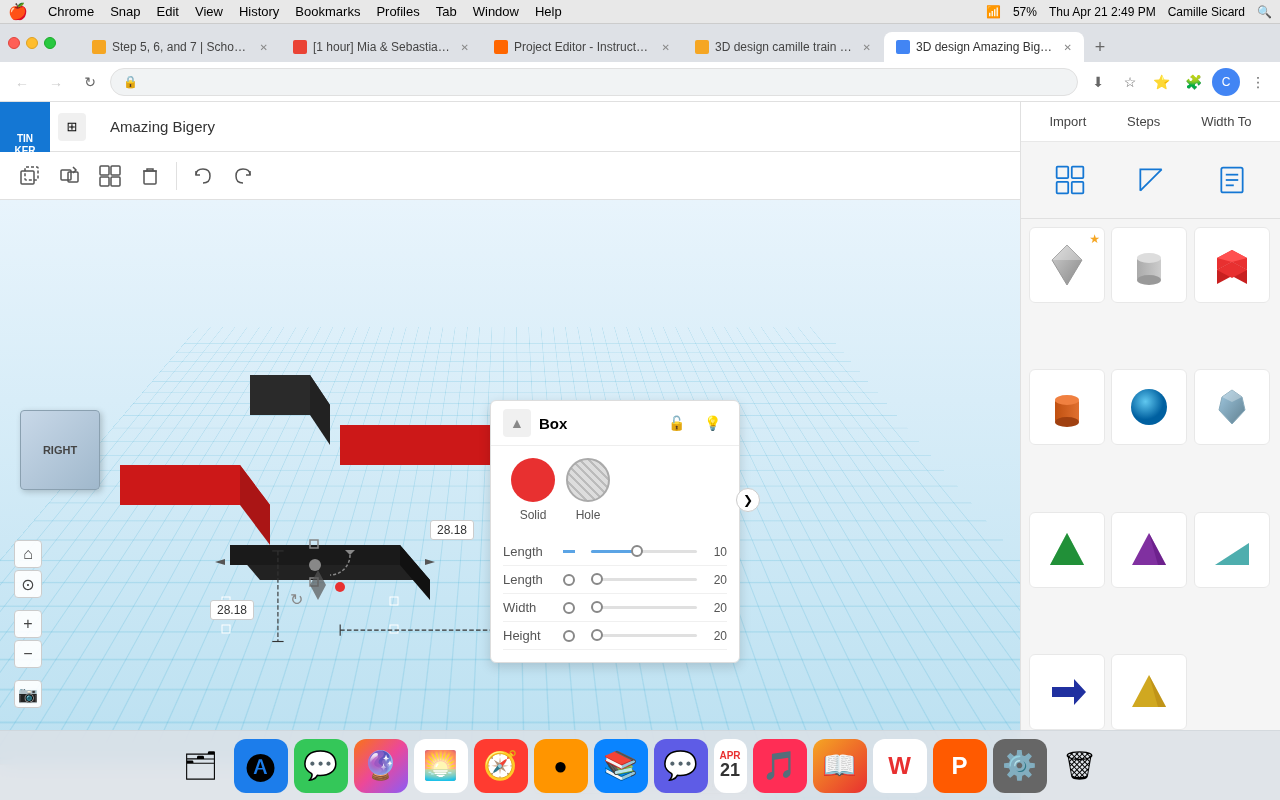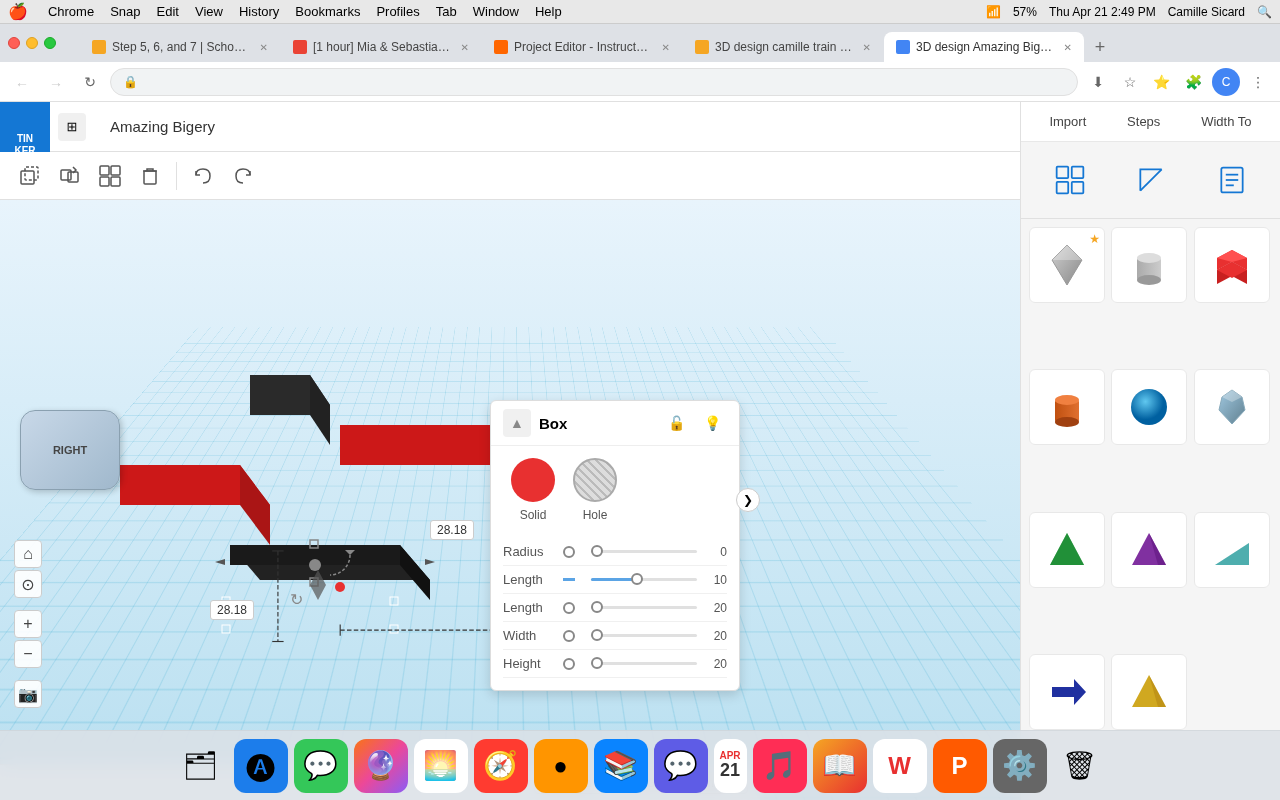--- a/index.html
+++ b/index.html
@@ -241,24 +241,24 @@
     
     .viewport-cube {
       position: absolute;
       left: 20px;
       top: 210px;
       width: 80px;
       height: 80px;
       z-index: 10;
     }
     .view-cube {
-      width: 100px;
+      width: 80px;
       height: 80px;
       background: linear-gradient(135deg, #c8d8e8, #a0b8cc);
-      border-radius: 15px;
+      border-radius: 4px;
       display: flex;
       align-items: center;
       justify-content: center;
       border: 1px solid #8aa0b0;
       font-size: 11px;
       font-weight: bold;
       color: #444;
       box-shadow: 2px 2px 6px rgba(0,0,0,0.2);
     }
 
@@ -323,21 +323,21 @@
       color: #888;
       font-size: 14px;
     }
     .props-collapse {
       background: #f0f0f0;
       border-radius: 4px;
     }
 
     .props-type-selector {
       display: flex;
-      gap: 18px;
+      gap: 11px;
       padding: 12px 20px;
     }
     .type-option {
       display: flex;
       flex-direction: column;
       align-items: center;
       gap: 6px;
       cursor: pointer;
     }
     .type-circle-solid {
@@ -989,31 +989,20 @@
         <span class="type-label">Solid</span>
       </div>
       <div class="type-option">
         <div class="type-circle-hole"></div>
         <span class="type-label">Hole</span>
       </div>
     </div>
 
     <div class="props-fields">
 
-      <div class="props-field">
-        <span class="props-field-label">Radius</span>
-        <div class="props-field-slider">
-          <div class="props-field-dot"></div>
-          <div class="slider-track">
-            <div class="slider-fill" style="width: 0%;"></div>
-            <div class="slider-handle" style="left: 0%;"></div>
-          </div>
-        </div>
-        <span class="props-field-value">0</span>
-      </div>
 
       <div class="props-field">
         <span class="props-field-label">Length</span>
         <div class="props-field-slider">
           <div style="width:12px;height:3px;background:#5ba4e5;margin-right:8px;"></div>
           <div class="slider-track">
             <div class="slider-fill" style="width: 40%;"></div>
             <div class="slider-handle" style="left: 38%;"></div>
           </div>
         </div>

